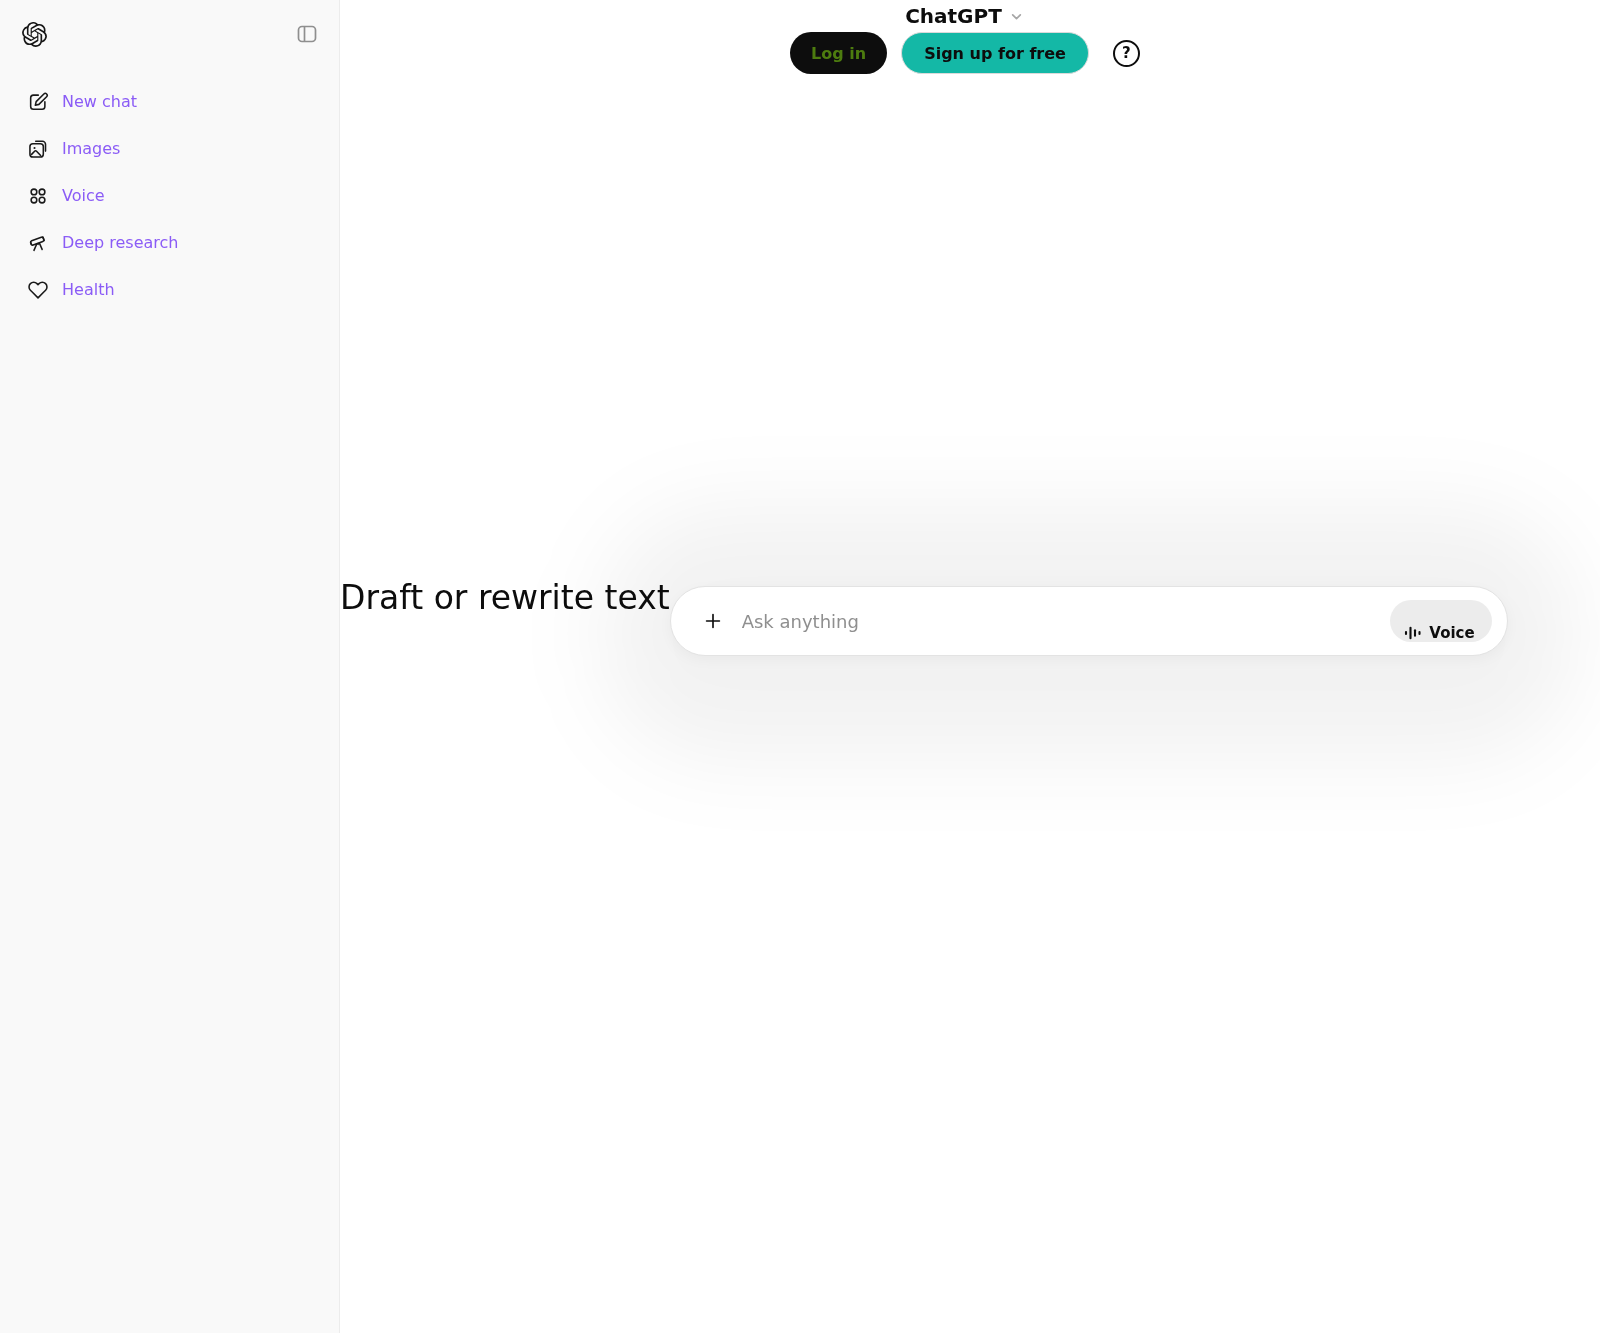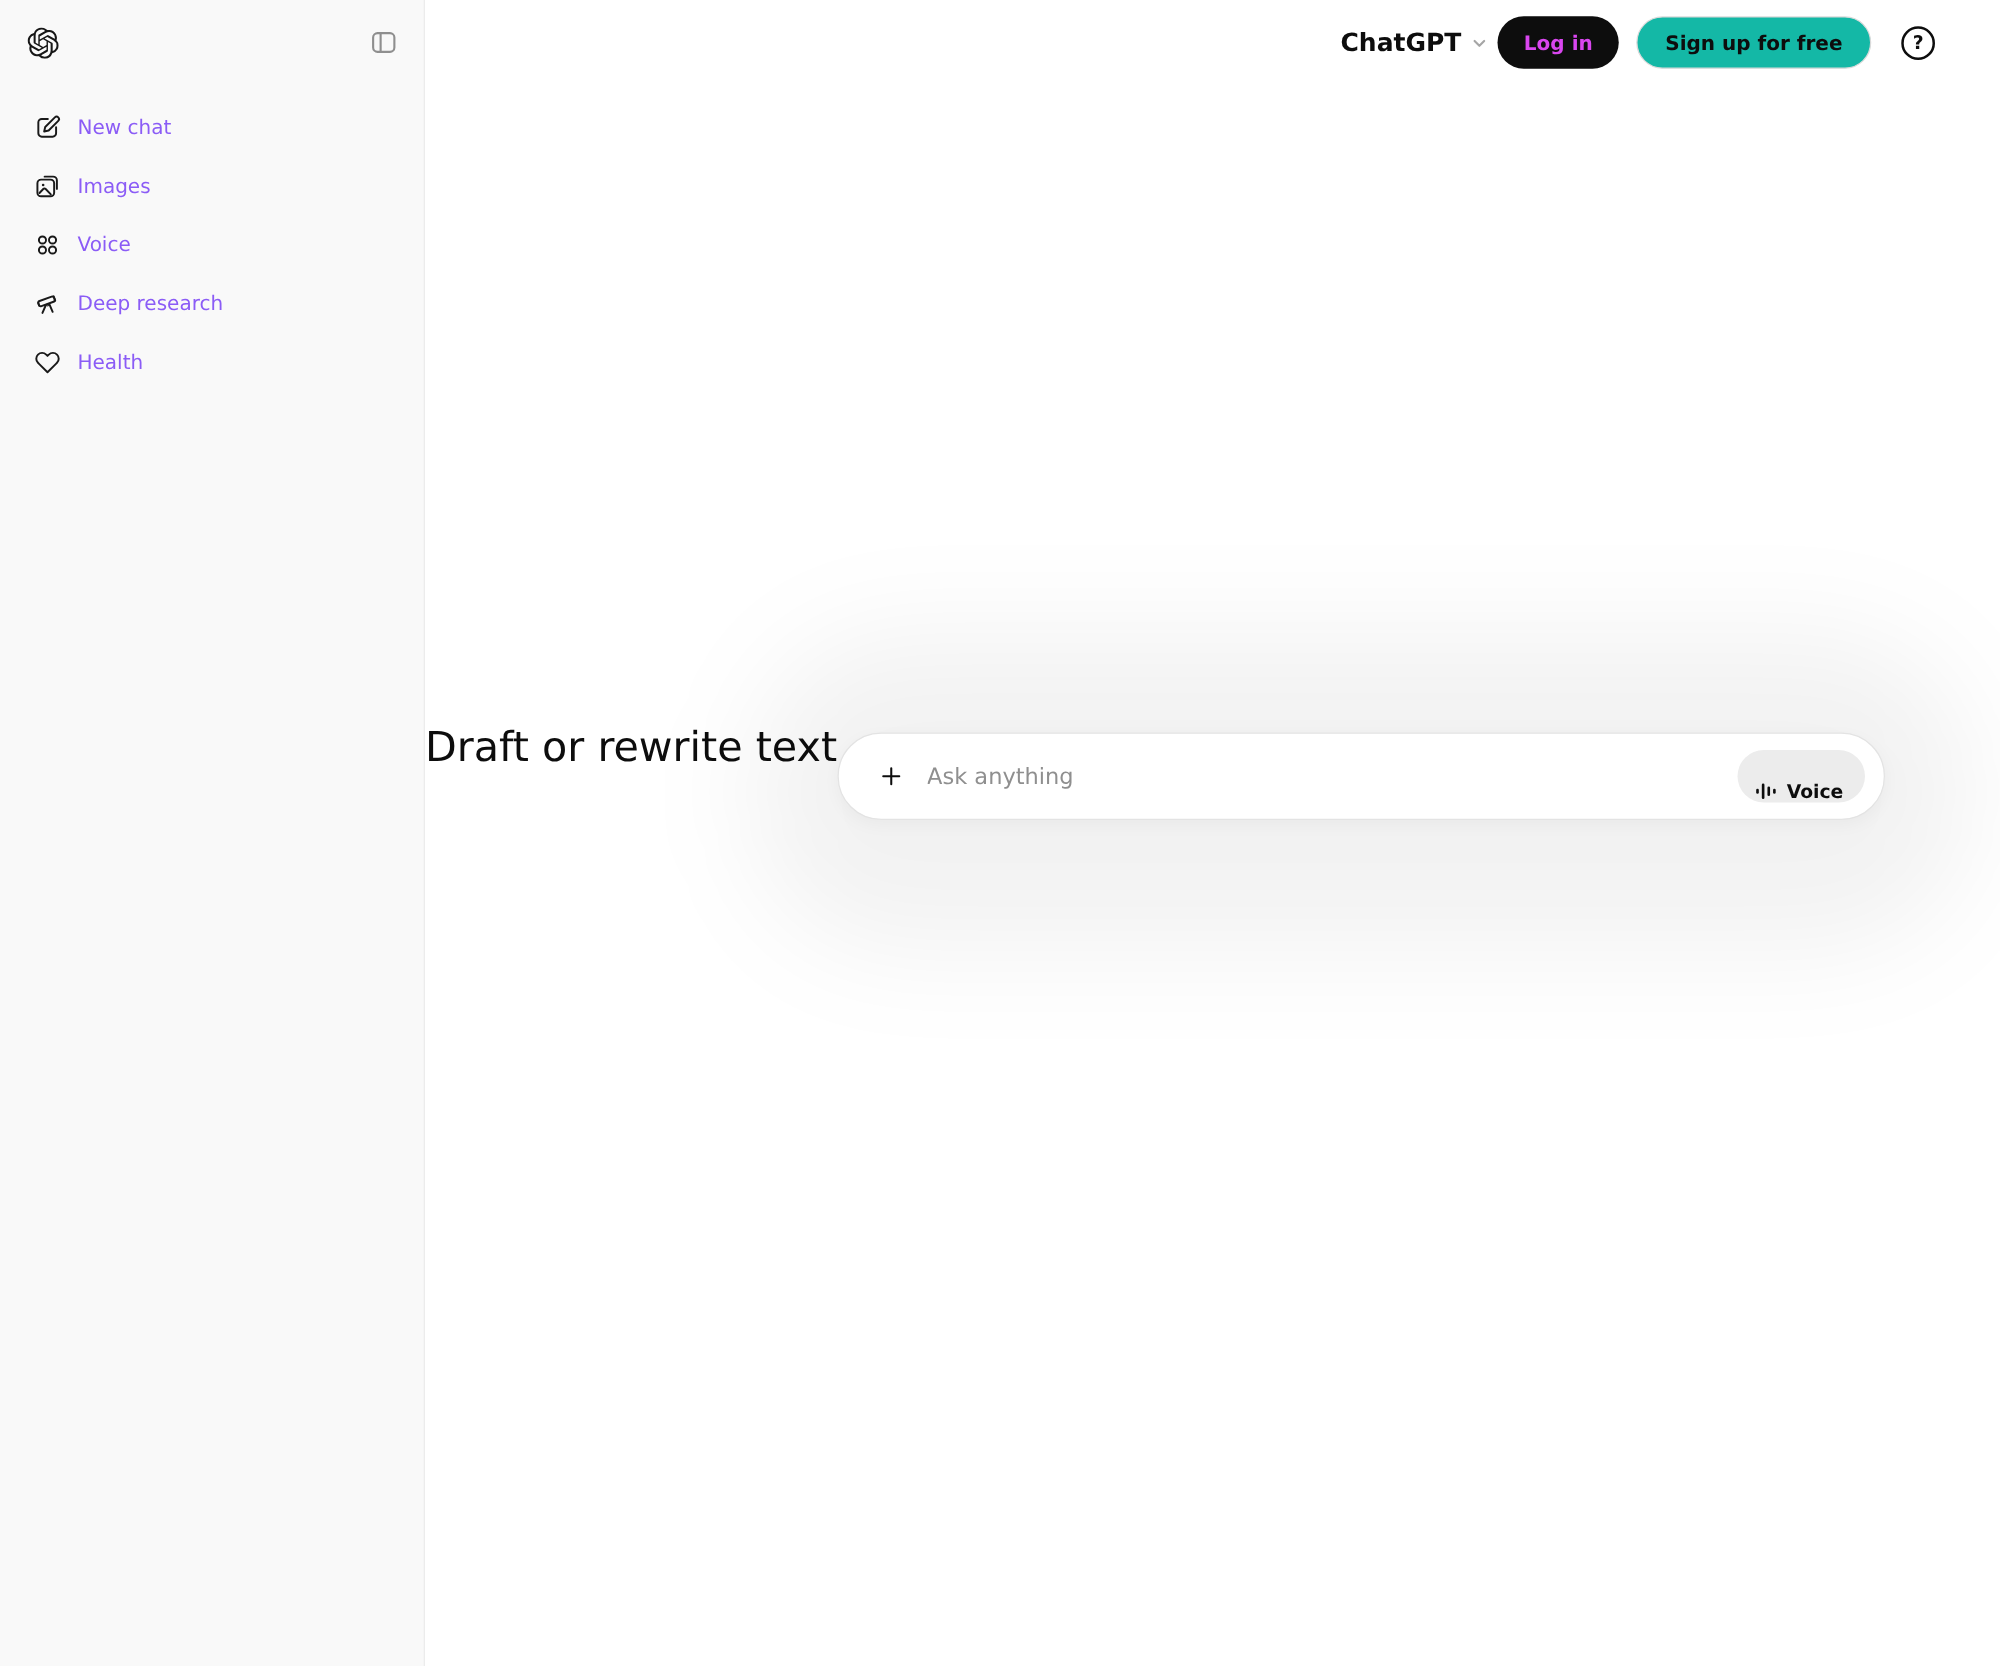--- a/index.html
+++ b/index.html
@@ -46,42 +46,43 @@
   }
   .nav-icon { width: 22px; height: 22px; display: flex; align-items: center; justify-content: center; color: #1a1a1a; }
   .nav-icon svg { width: 22px; height: 22px; }
 
   
   .main { flex: 1; position: relative; display: flex; flex-direction: column; }
   .main-header {
     height: 68px;
     display: flex;
     align-items: center;
-    justify-content: flex-end;
+    justify-content: flex-start;
     padding: 0 52px 0 42px;
+    flex-direction: column;
   }
   .model-selector {
     display: flex; align-items: center; gap: 6px;
     background: none; border: none; cursor: pointer;
     font-family: inherit;
     font-size: 20px; font-weight: 700; color: #0d0d0d;
     padding: 4px 6px; border-radius: 8px;
   }
   .header-actions { display: flex; align-items: center; gap: 14px; }
   .btn-pill {
     height: 42px;
     border-radius: 9999px;
     font-family: inherit;
     font-size: 16px;
     font-weight: 600;
     cursor: pointer;
     display: flex; align-items: center; justify-content: center;
     white-space: nowrap;
   }
-  .btn-login { background: #0d0d0d; color: #d946ef; border: none; padding: 0 21px; }
+  .btn-login { background: #0d0d0d; color: #4d7c0f; border: none; padding: 0 21px; }
   .btn-signup { background: #14b8a6; color: #0d0d0d; border: 1px solid #dadada; padding: 0 22px; }
   .btn-help {
     width: 27px; height: 27px; margin-left: 10px;
     border: 2px solid #0d0d0d; border-radius: 50%;
     background: none; cursor: pointer;
     font-family: inherit;
     font-size: 15px; font-weight: 700; color: #0d0d0d;
     display: flex; align-items: center; justify-content: center;
     line-height: 1;
   }

